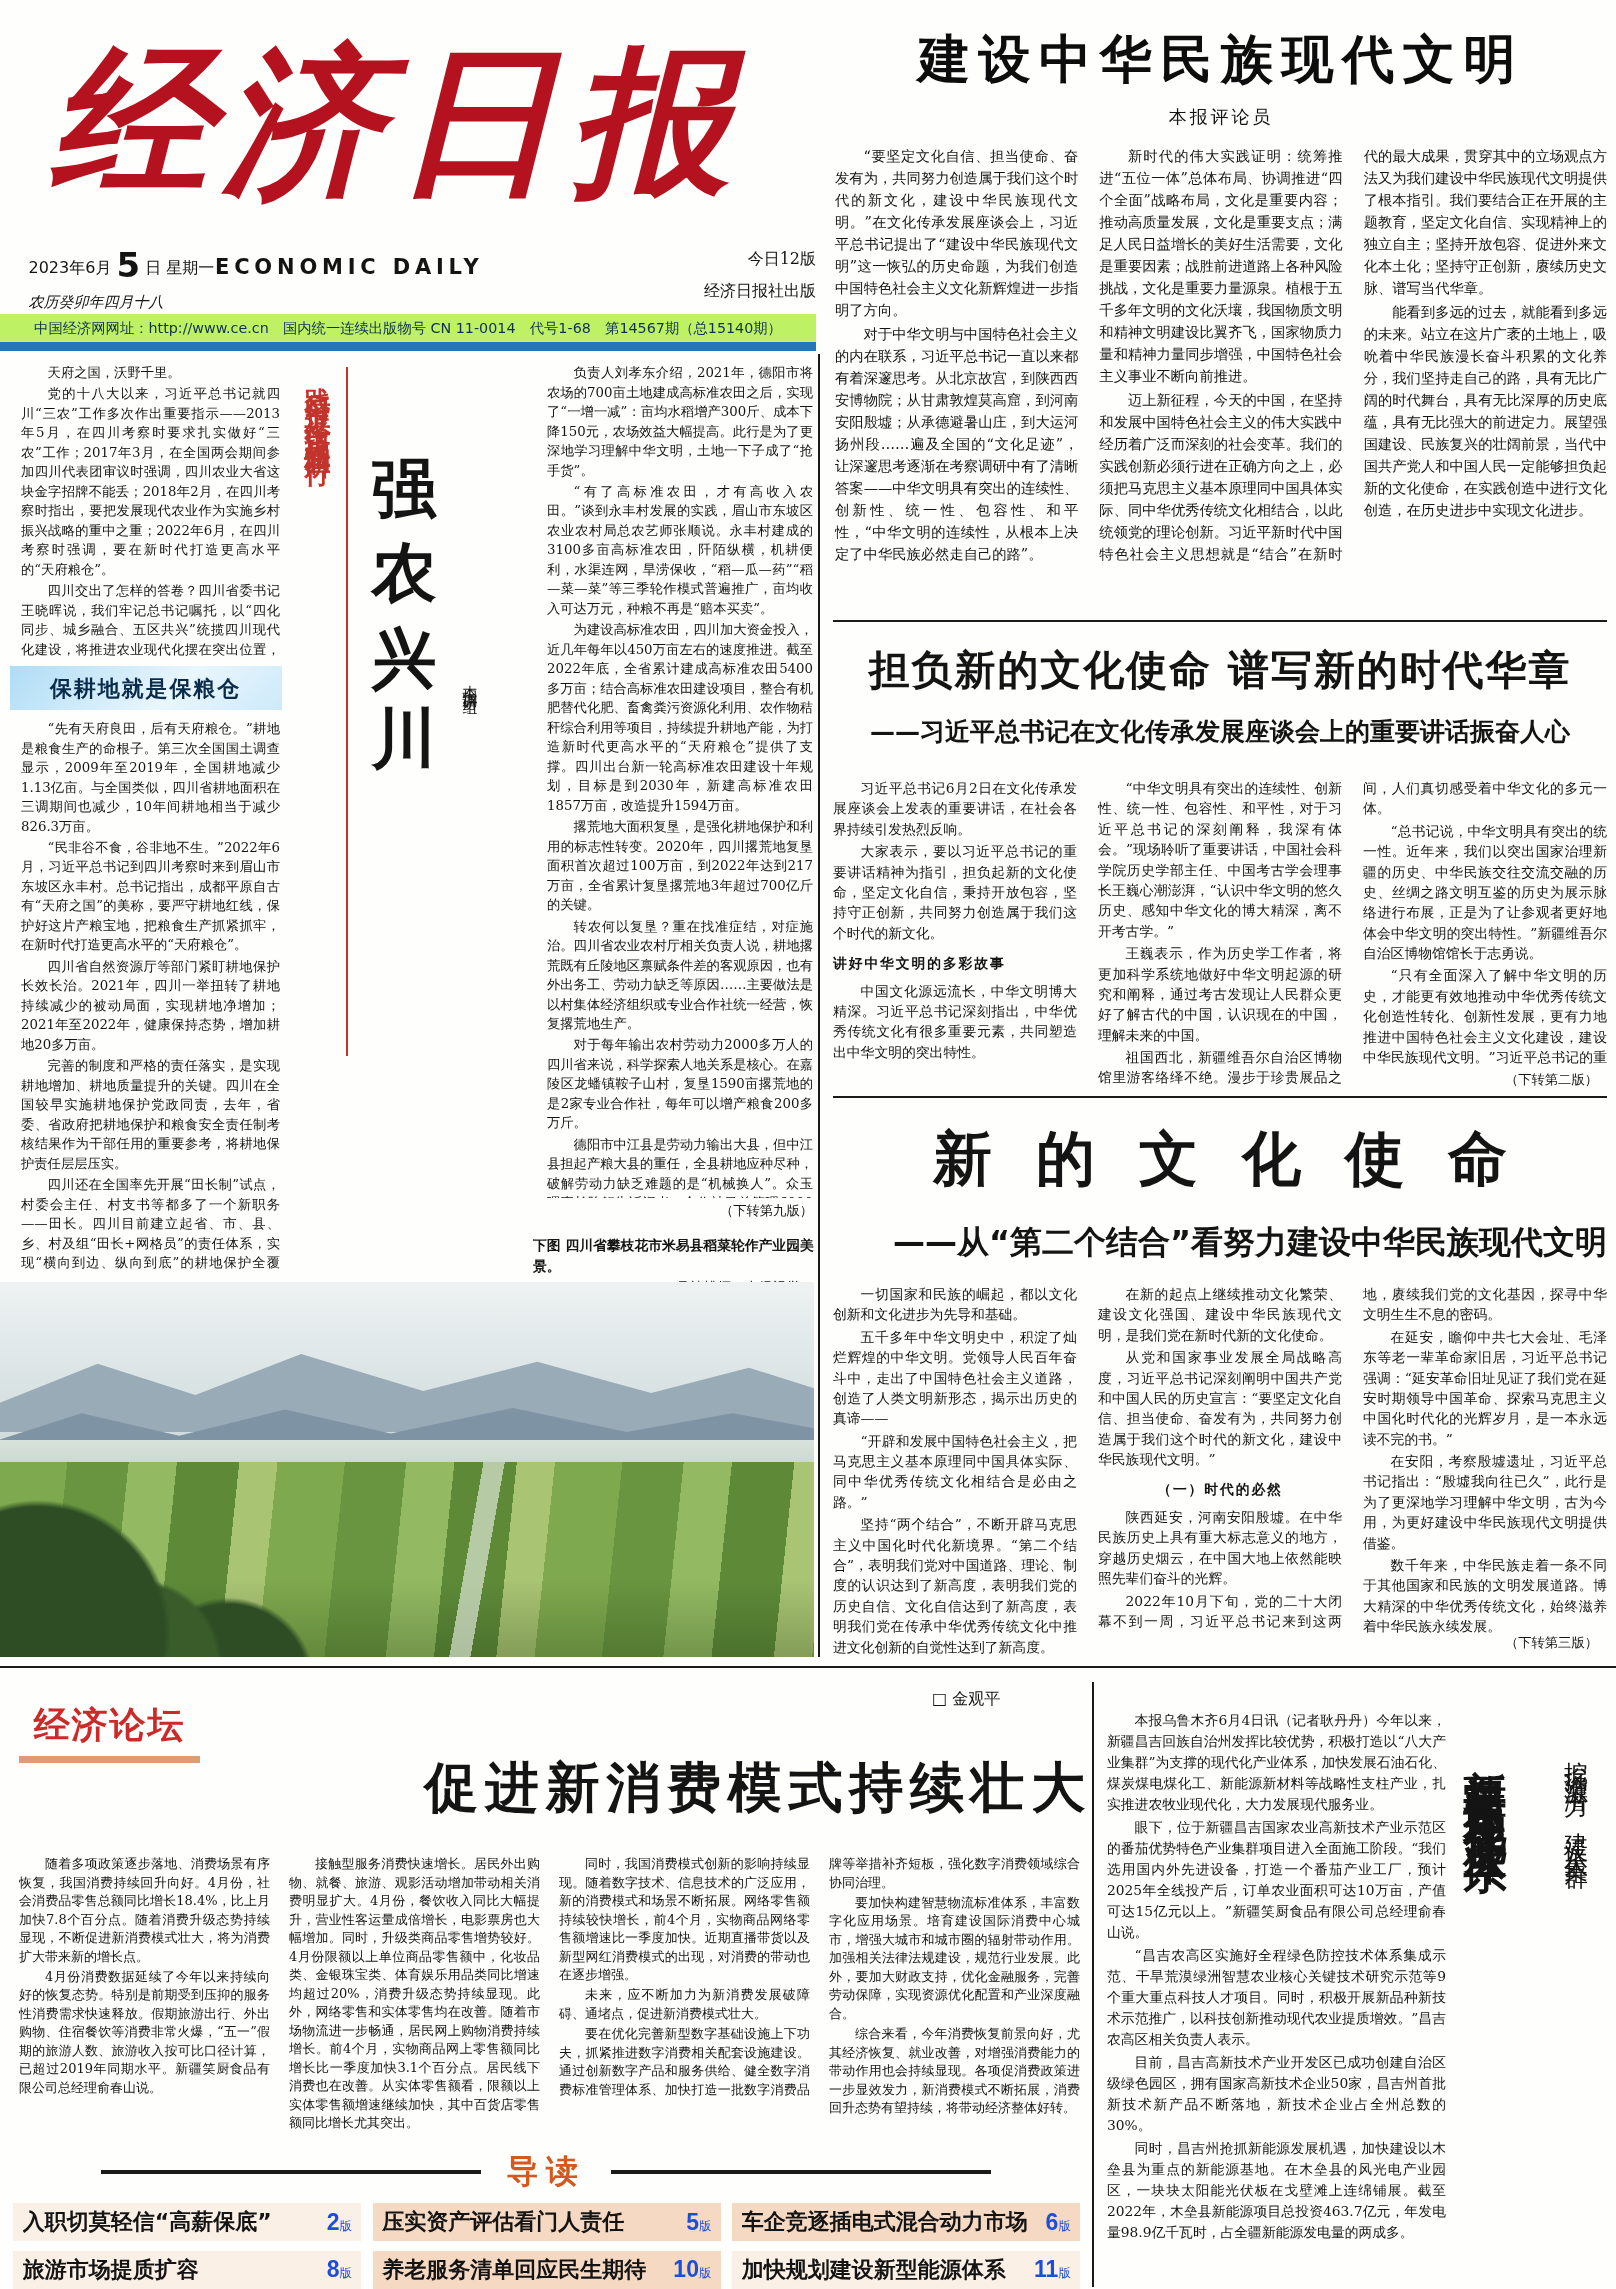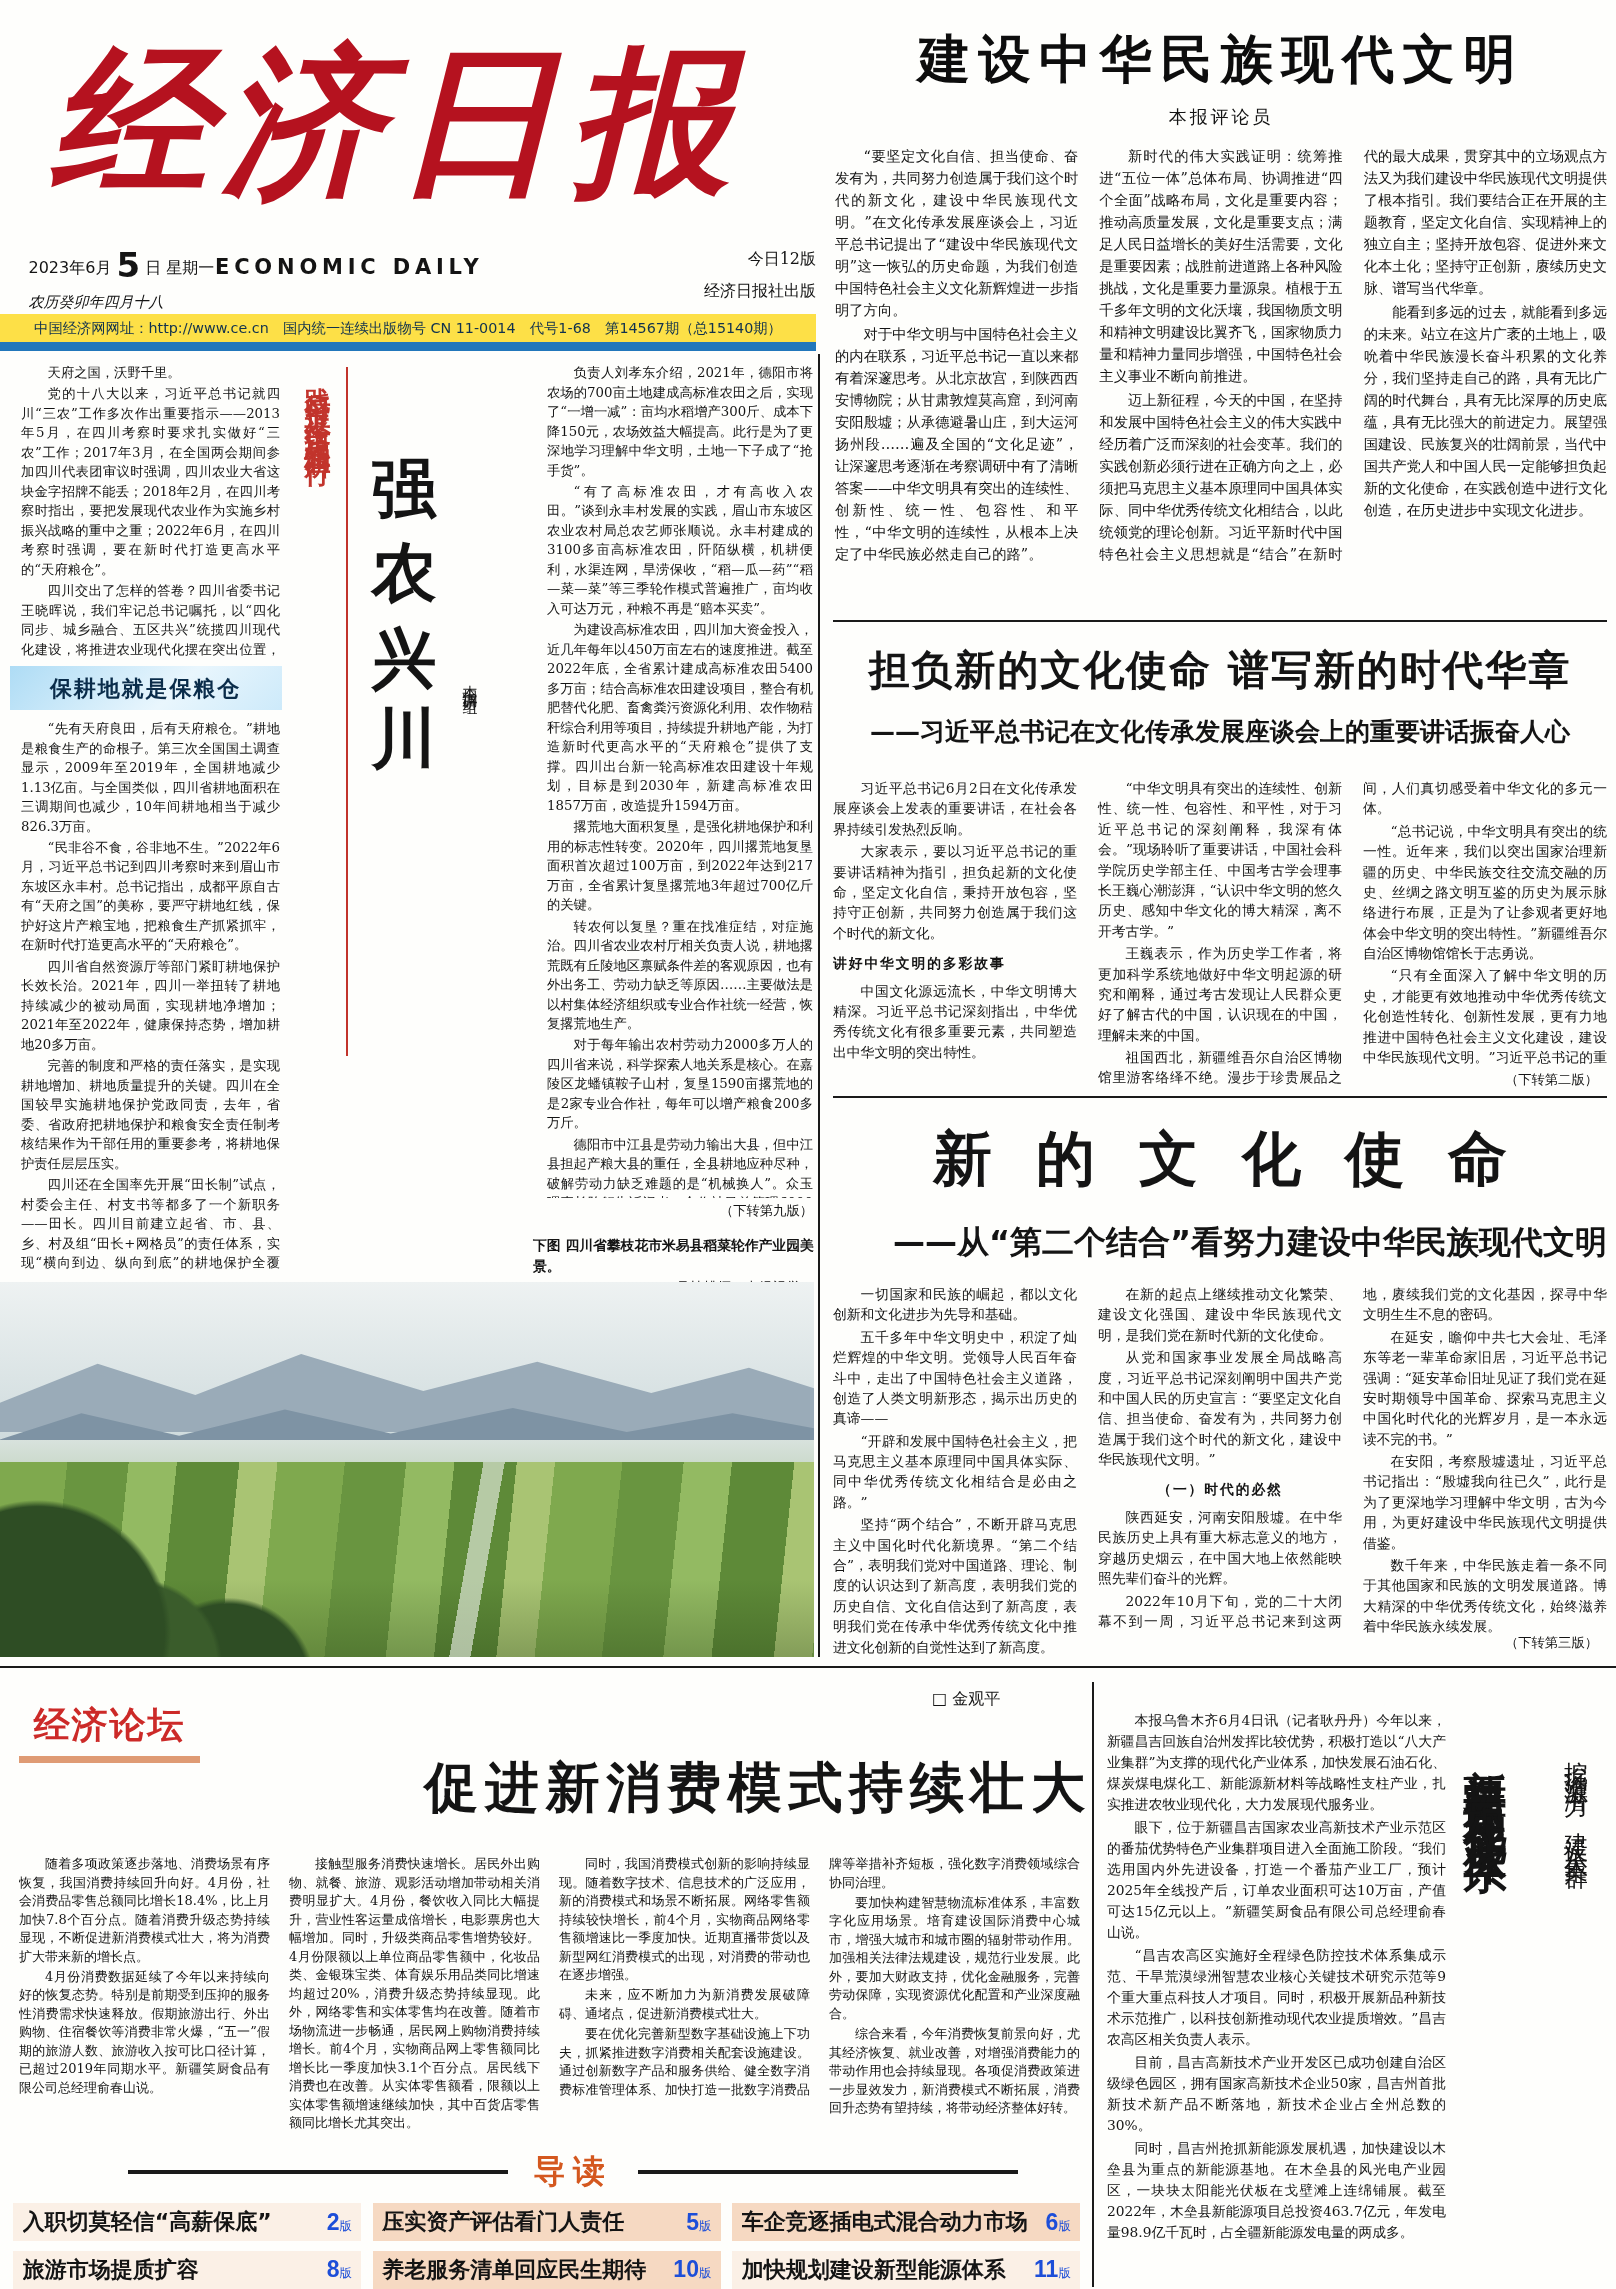--- a/index.html
+++ b/index.html
@@ -16,21 +16,21 @@
 
   
   #calligraphy{left:34px;top:3.8px;width:723px;height:234px;line-height:234px;
     font-size:160px;font-weight:bold;font-style:italic;color:#b5121f;letter-spacing:13.3px;
     font-family:"DejaVu Serif","Liberation Serif",serif;white-space:nowrap;margin-left:16px;}
   #date-block{left:28.5px;top:240px;width:190px;font-size:16px;line-height:1.5;}
   #date-block .big-day{font-size:34px;font-weight:bold;font-family:"DejaVu Sans","Liberation Sans",sans-serif;vertical-align:-3.8px;}
   #date-block .lunar{font-style:italic;font-size:15px;}
   #economic-daily{left:215px;top:255px;width:323px;font-size:21px;font-weight:bold;letter-spacing:4.8px;}
   #edition-info{left:656px;top:243px;width:160px;text-align:right;font-size:16px;line-height:2.0;}
-  #info-bar{left:0;top:314px;width:816px;height:28.5px;background:#fde047;
+  #info-bar{left:0;top:314px;width:816px;height:28.5px;background:#bef264;
     font-size:14.3px;line-height:28.5px;text-align:center;font-family:"DejaVu Sans","Liberation Sans",sans-serif;color:#10314e;}
   #info-bar-rule{left:0;top:342px;width:816px;height:8.6px;background:#2277bb;}
 
   
   #ed-headline{left:835px;top:25px;width:772px;text-align:center;font-size:52px;font-weight:900;letter-spacing:8.6px;color:#0d0d0d;}
   #ed-byline{left:835px;top:105px;width:772px;text-align:center;font-size:18px;letter-spacing:2.9px;}
   #ed-body{left:835px;top:145px;width:772px;height:470px;column-count:3;column-gap:21px;
     font-size:14.3px;line-height:22px;overflow:hidden;}
 
   
@@ -89,21 +89,21 @@
 
   
   #forum-label{left:19px;top:1701px;width:181px;font-size:36px;font-weight:900;color:#cc2a28;
       border-bottom:7.6px solid #df9b74;padding-bottom:5.7px;text-align:center;letter-spacing:1.9px;}
   #forum-byline{left:932px;top:1689px;width:152px;font-size:16px;}
   #forum-headline{left:0;top:1752px;width:1092px;text-align:right;font-size:54px;font-weight:900;letter-spacing:6.7px;}
   #forum-body{left:19px;top:1855px;width:1061px;height:280px;column-count:4;column-gap:19px;
       font-size:13px;line-height:18.5px;overflow:hidden;}
 
   
-  #daodu-titlerow{left:0;top:2150px;width:1092px;display:flex;align-items:center;justify-content:center;gap:25px;margin-left:27px;}
+  #daodu-titlerow{left:0;top:2150px;width:1092px;display:flex;align-items:center;justify-content:center;gap:25px;}
   #daodu-titlerow .dline{flex:0 0 380px;height:3.8px;background:#1a1a1a;}
   #daodu-title{font-size:32px;font-weight:900;color:#d4581f;letter-spacing:7.6px;font-family:"DejaVu Sans","Liberation Sans",sans-serif;}
   #daodu-grid{left:13.3px;top:2203px;width:1067px;display:grid;grid-template-columns:1fr 1fr 1fr;gap:9.5px 11.4px;}
   .dd-item{display:flex;align-items:center;justify-content:space-between;height:38px;padding:0 9.5px;background:#fbf0e6;}
   .dd-item.hl{background:#f6d9c2;}
   .dd-title{font-size:22px;font-weight:bold;font-family:"DejaVu Sans","Liberation Sans",sans-serif;white-space:nowrap;overflow:hidden;}
   .dd-page{color:#1d4ed8;white-space:nowrap;font-family:Liberation Sans, sans-serif;}
   .dd-page b{font-size:23px;font-weight:900;}
   .dd-page i{font-style:normal;font-size:12.4px;}
 

